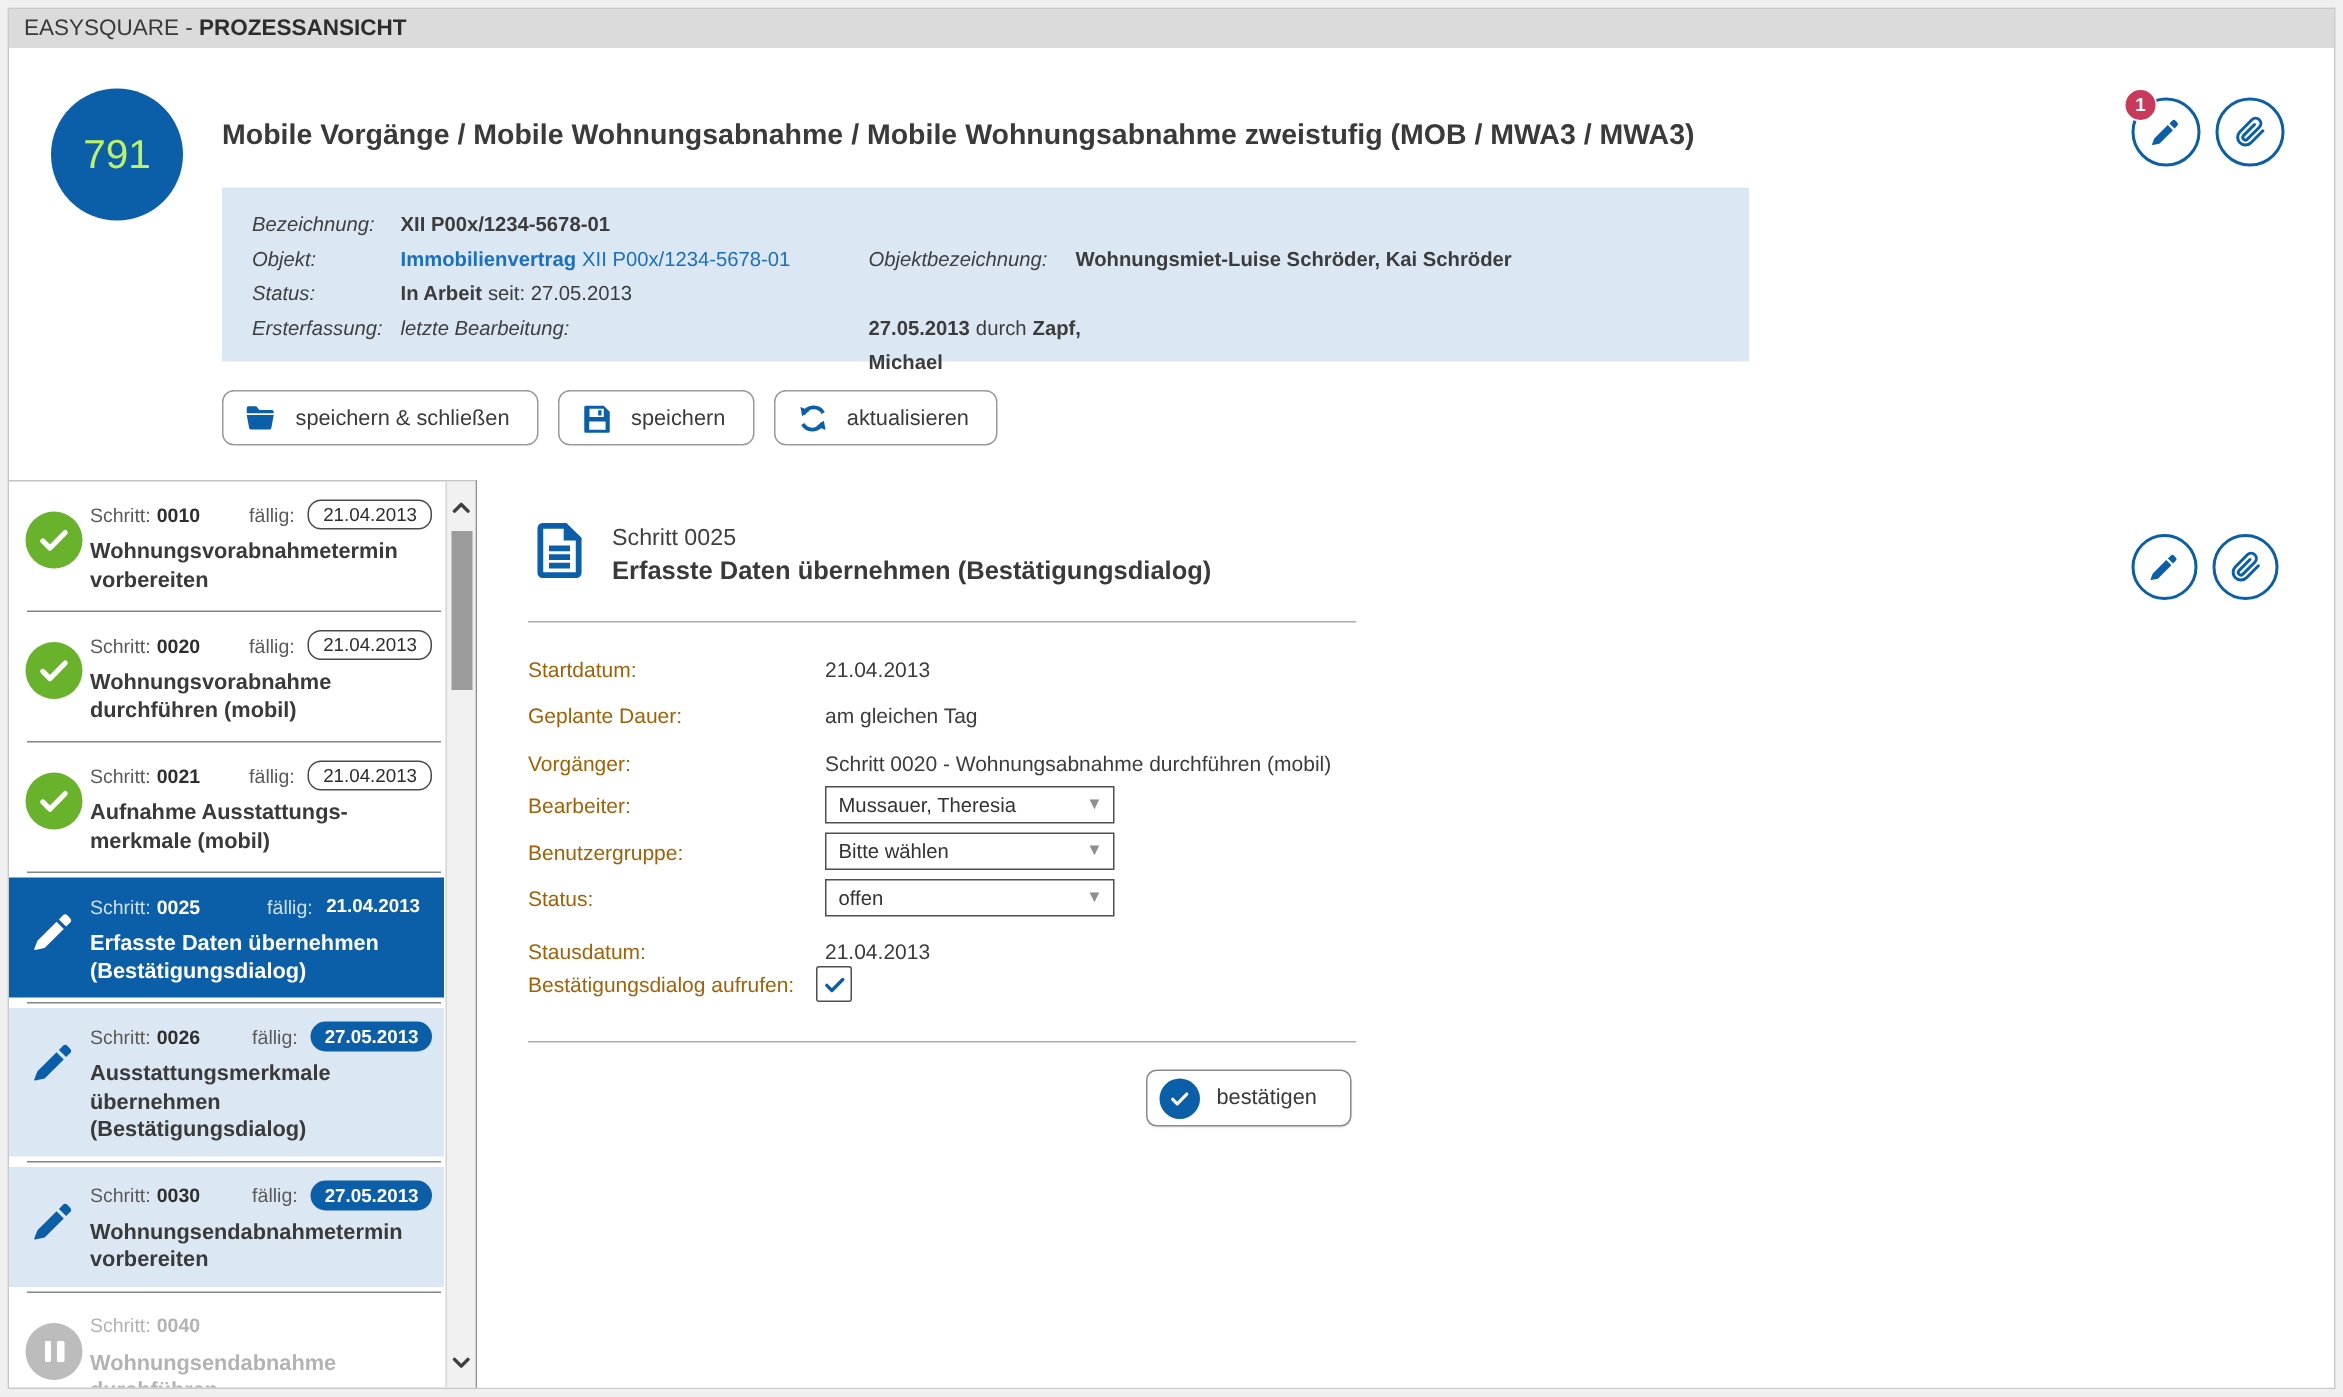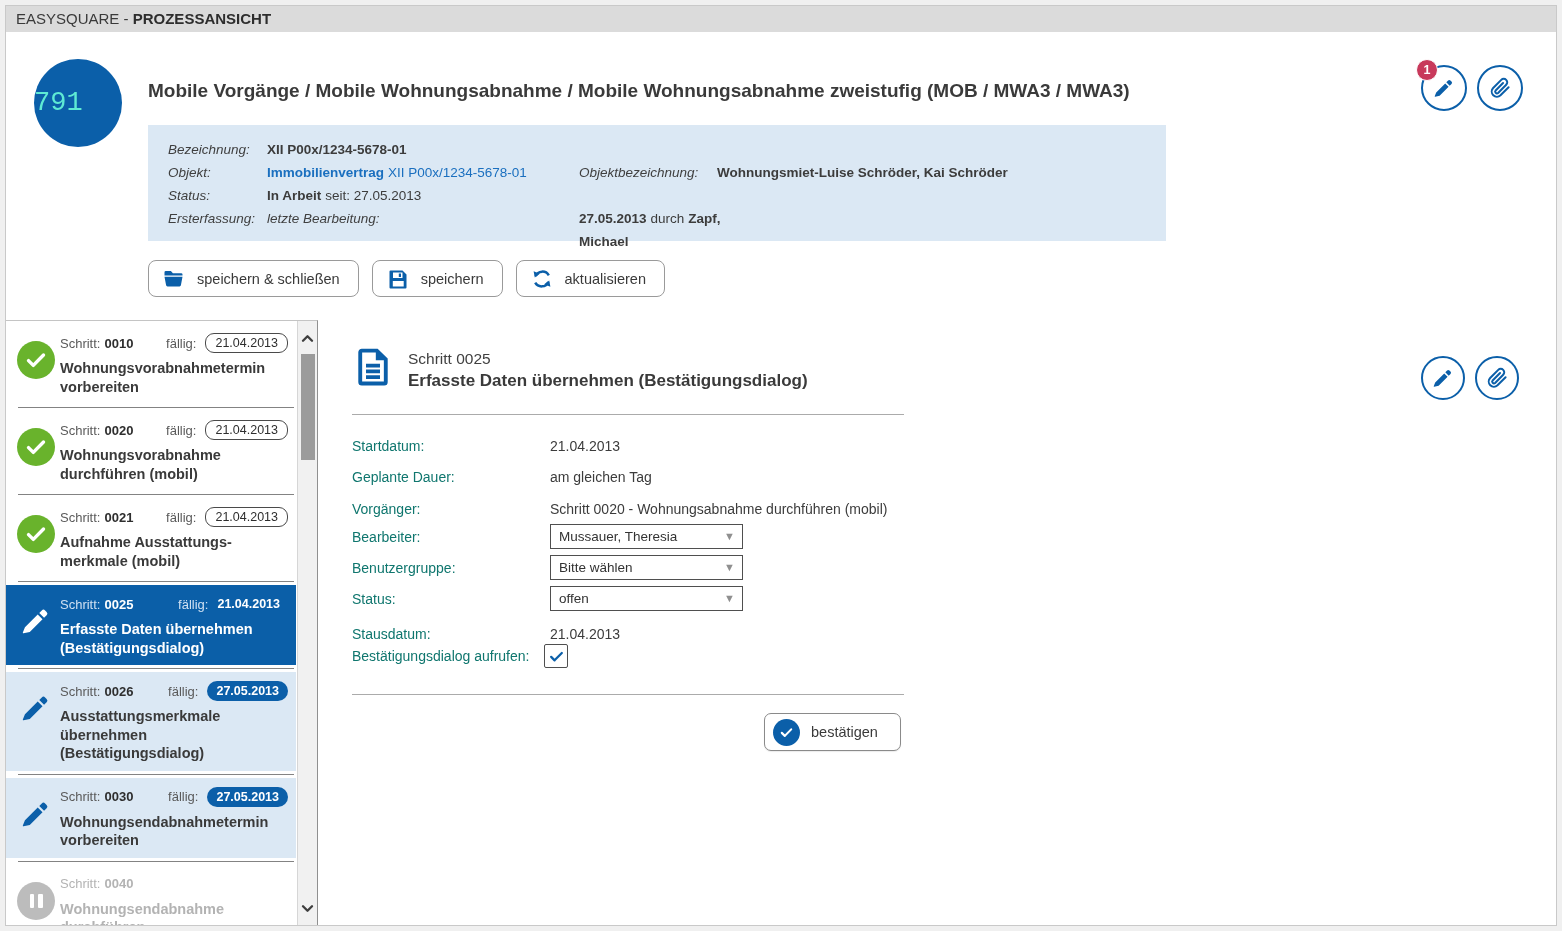--- a/index.html
+++ b/index.html
@@ -6,21 +6,21 @@
   html,body { background:#e9e9e9; }
   body { font-family:"Liberation Sans","DejaVu Sans",sans-serif; color:#3c3c3c; }
   .stage { position:relative; width:1562px; height:931px; background:#f0f0f0; overflow:hidden; }
   .page { position:absolute; left:5px; top:5px; right:5px; bottom:5px; background:#fff; border:1px solid #c9c9c9; }
 
   
   .appbar { position:absolute; left:0; top:0; right:0; height:26px; background:#dbdbdb; line-height:26px; padding-left:10px; font-size:15px; color:#3a3a3a; }
   .appbar b { color:#2d2d2d; }
 
   
-  .proc-circle { position:absolute; left:28px; top:53px; width:88px; height:88px; border-radius:50%; background:#0b5fa9; color:#5eead4; font-size:27px; display:flex; align-items:center; justify-content:flex-start;font-family:Liberation Mono, monospace; }
+  .proc-circle { position:absolute; left:28px; top:53px; width:88px; height:88px; border-radius:50%; background:#0b5fa9; color:#bef264; font-size:27px; display:flex; align-items:center; justify-content:center; }
   .proc-title { position:absolute; left:142px; top:74px; width:1150px; font-size:19px; font-weight:bold; color:#3a3a3a; }
 
   .circle-btn { position:absolute; width:46px; height:46px; border-radius:50%; background:#fff; border:2.5px solid #0b5fa9; display:flex; align-items:center; justify-content:center; color:#0b5fa9; cursor:pointer; }
   .circle-btn svg { width:24px; height:24px; }
   .cb-edit-top { right:89px; top:59px; }
   .cb-clip-top { right:33px; top:59px; }
   .cb-edit-main { right:91px; top:36px; width:44px; height:44px; }
   .cb-clip-main { right:37px; top:36px; width:44px; height:44px; }
   .badge { position:absolute; left:-7px; top:-8px; width:22px; height:22px; border-radius:50%; background:#c8395b; color:#fff; font-size:12.5px; font-weight:bold; display:flex; align-items:center; justify-content:center; border:1.5px solid #fff; }
 
@@ -77,21 +77,21 @@
   
   .main { position:absolute; left:313px; top:0; right:0; bottom:0; background:#fff; }
   .doc-icon { position:absolute; left:33px; top:25px; width:42px; height:44px; color:#0b5fa9; }
   .step-label { position:absolute; left:89px; top:30px; font-size:15.5px; color:#404040; }
   .step-heading { position:absolute; left:89px; top:51px; font-size:17px; font-weight:bold; color:#3a3a3a; }
   .divider { position:absolute; left:33px; width:552px; height:1px; background:#ababab; }
   .dv1 { top:94px; } .dv2 { top:374px; }
 
   .form { position:absolute; left:33px; top:118px; width:640px; height:260px; font-size:14px; }
   .fr { position:absolute; left:0; }
-  .fr .flabel { position:absolute; left:0; top:0; white-space:nowrap; color:#0f766e; }
+  .fr .flabel { position:absolute; left:0; top:0; white-space:nowrap; color:#a16207; }
   .fr .fvalue { position:absolute; left:198px; top:0; white-space:nowrap; color:#3c3c3c; }
   .fr1 { top:0; } .fr2 { top:31px; } .fr3 { top:63px; }
   .fr4 { top:86px; } .fr5 { top:117px; } .fr6 { top:148px; }
   .fr7 { top:188px; } .fr8 { top:206px; }
   .fr4 .flabel, .fr5 .flabel, .fr6 .flabel { top:5px; }
   .fr8 .flabel { top:4px; }
 
   .dropdown { position:absolute; left:198px; top:0; width:193px; height:25px; border:1px solid #4f4f4f; background:#fff; font-size:13.5px; line-height:23px; padding-left:8px; color:#333; cursor:pointer; }
   .dd-arrow { position:absolute; right:7px; top:0; line-height:23px; font-size:11px; color:#8f8f8f; }
   .checkbox { position:absolute; left:192px; top:0; width:24px; height:24px; border:1px solid #4f4f4f; border-radius:2px; background:#fff; display:flex; align-items:center; justify-content:center; cursor:pointer; }

